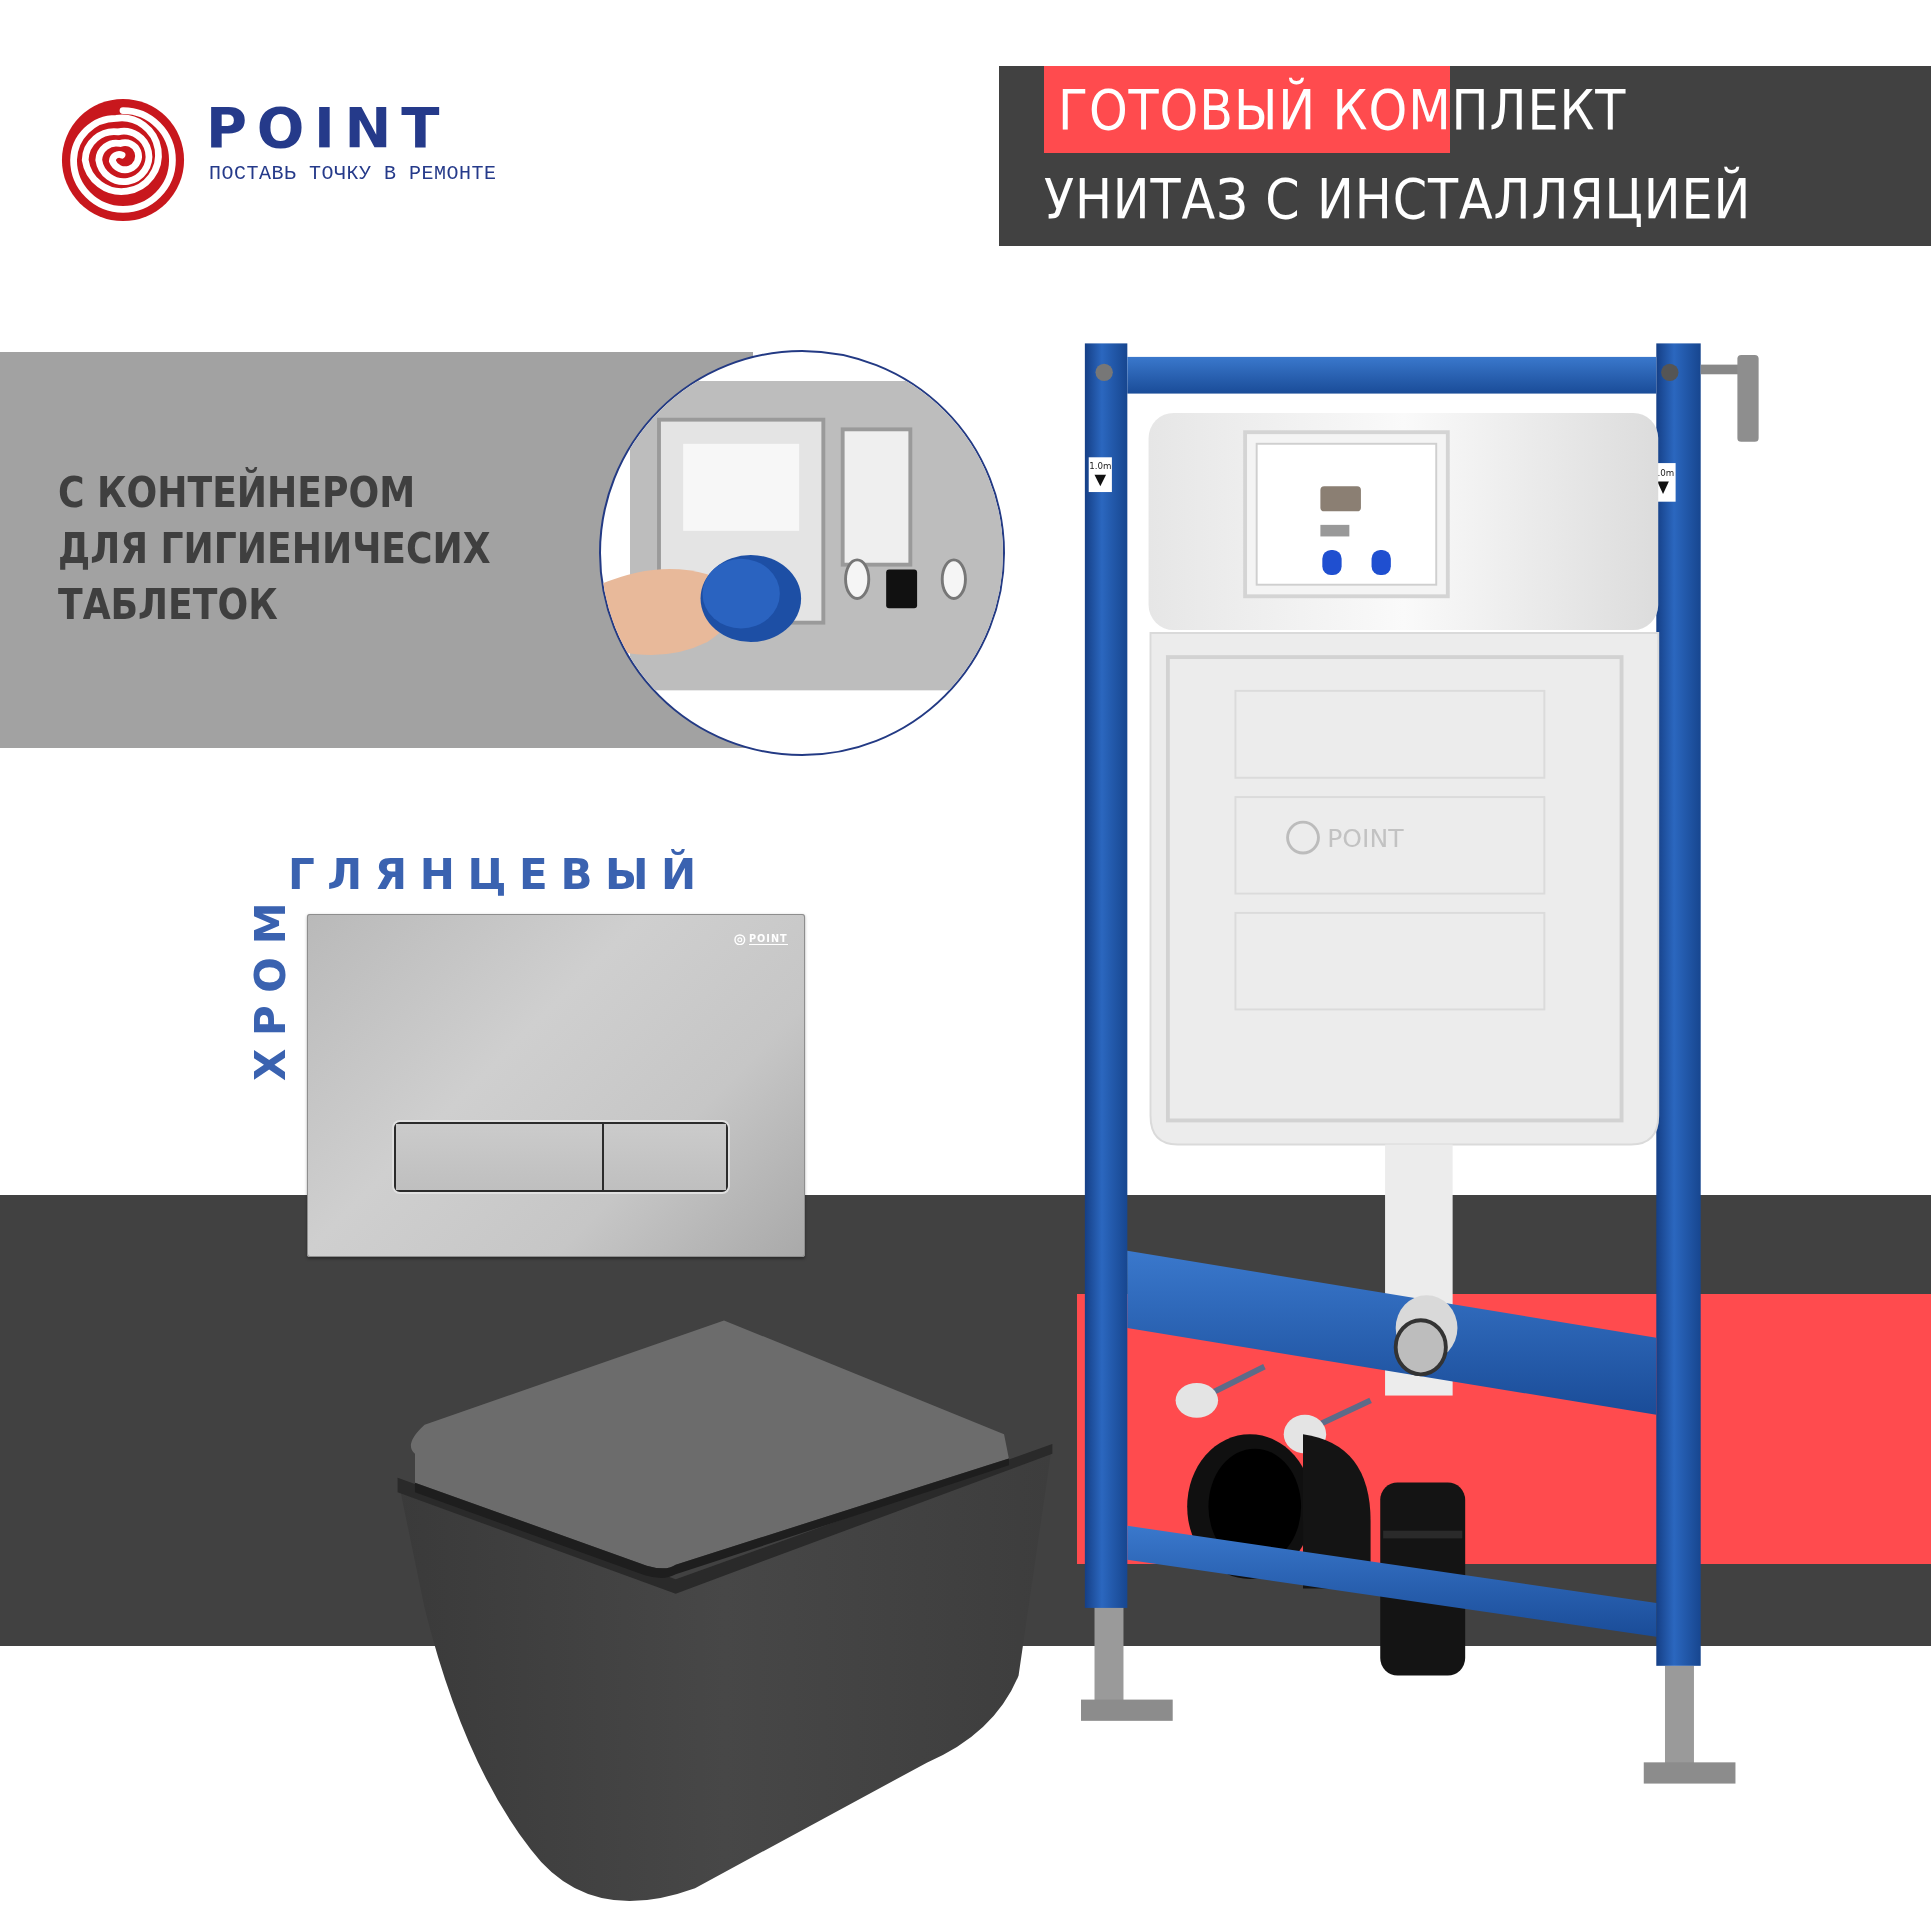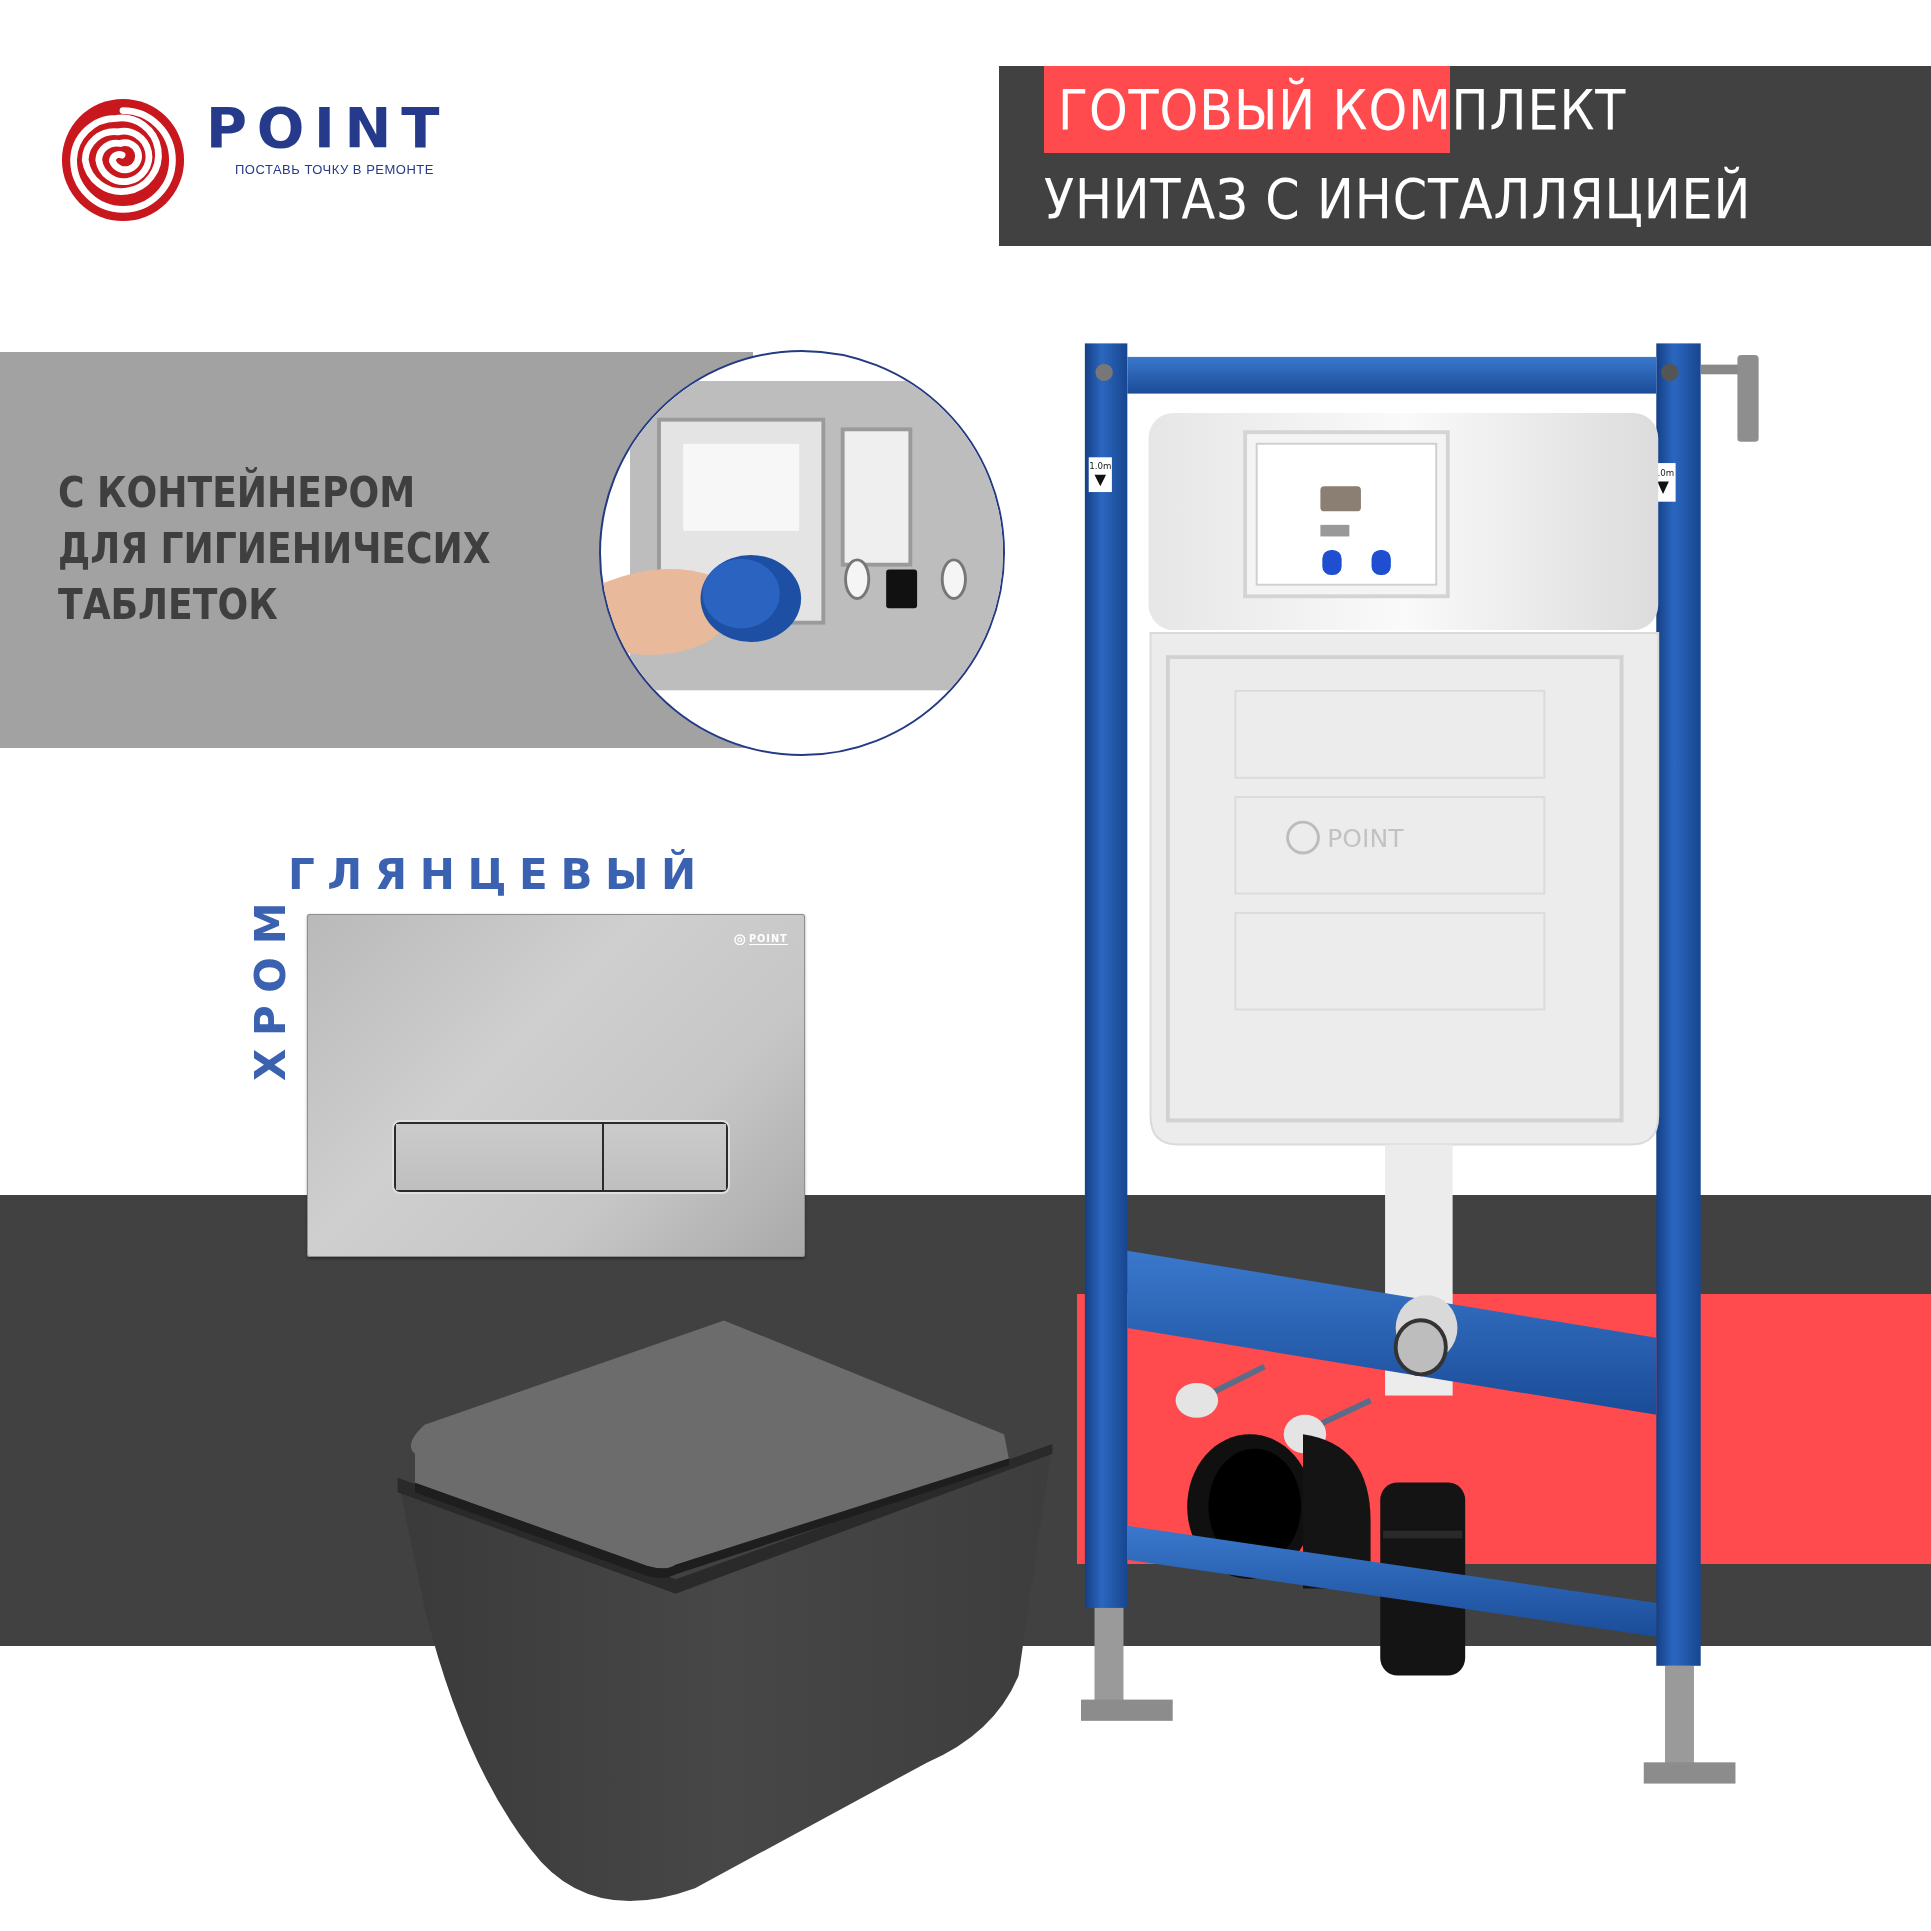--- a/index.html
+++ b/index.html
@@ -3,21 +3,21 @@
 <meta charset="utf-8">
 <style>
   * { box-sizing: border-box; margin: 0; padding: 0; }
   html, body { width: 1931px; height: 1931px; background: #ffffff; overflow: hidden; }
   body { position: relative; font-family: "Liberation Sans", "DejaVu Sans", sans-serif; }
   .abs { position: absolute; }
 
   
   .logo-mark { left: 60px; top: 97px; width: 126px; height: 126px; }
   .logo-word { left: 206px; top: 95px; font-size: 56px; font-weight: 700; letter-spacing: 9.7px; color: #253a8a; font-family: "DejaVu Sans", sans-serif; }
-  .logo-tag { left: 209px; top: 162px; font-size: 13px; color: #253a8a; letter-spacing: 0.5px; font-family: Liberation Sans, sans-serif; margin-left: 26px; }
+  .logo-tag { left: 209px; top: 162px; font-size: 20px; color: #253a8a; letter-spacing: 0.5px; font-family: Liberation Mono, monospace; }
 
   
   .header-bg { left: 999px; top: 66px; width: 932px; height: 180px; background: #414141; }
   .header-red { left: 1044px; top: 66px; width: 406px; height: 87px; background: #ff4b4e; }
   .header-line1 { left: 1058px; top: 77px; font-size: 56px; color: #ffffff; font-family: "DejaVu Sans", sans-serif; letter-spacing: 1px; transform: scaleX(0.88); transform-origin: left center; white-space: nowrap; }
   .header-line2 { left: 1044px; top: 166px; font-size: 56px; color: #ffffff; font-family: "DejaVu Sans", sans-serif; letter-spacing: 1px; transform: scaleX(0.88); transform-origin: left center; white-space: nowrap; }
 
   
   .gray-panel { left: 0; top: 352px; width: 753px; height: 396px; background: #a2a2a2; }
   .feature-text { left: 58px; top: 465px; font-size: 42px; font-weight: 700; line-height: 56px; color: #3f3f3f; font-family: "DejaVu Sans", sans-serif; transform: scaleX(0.86); transform-origin: left top; white-space: nowrap; }

